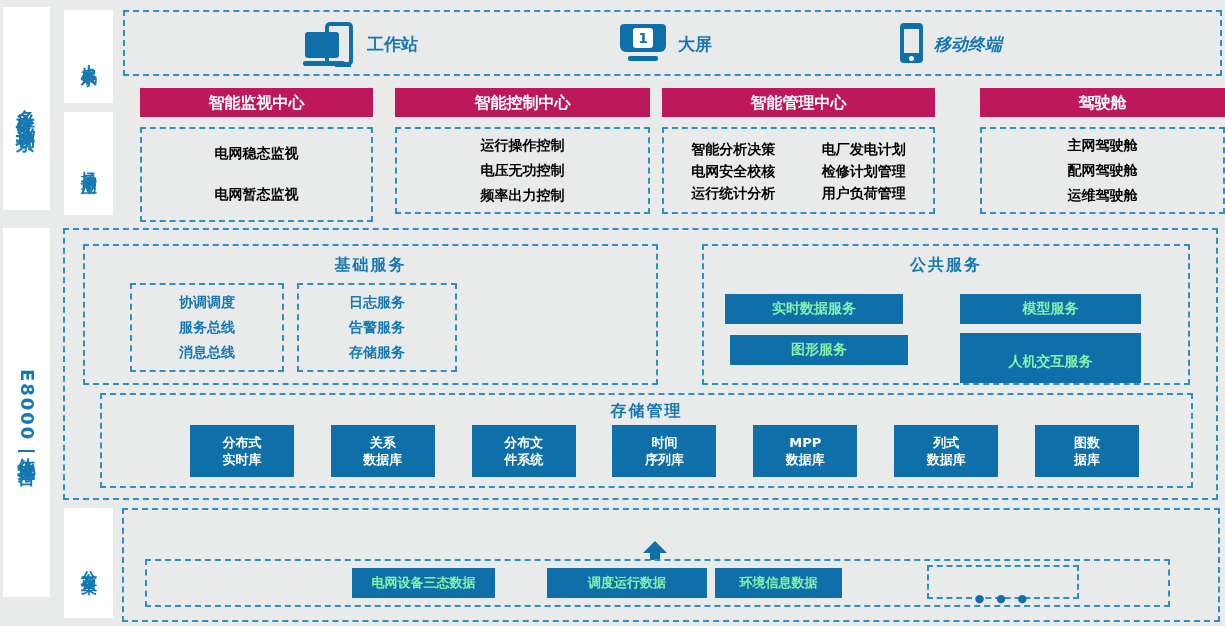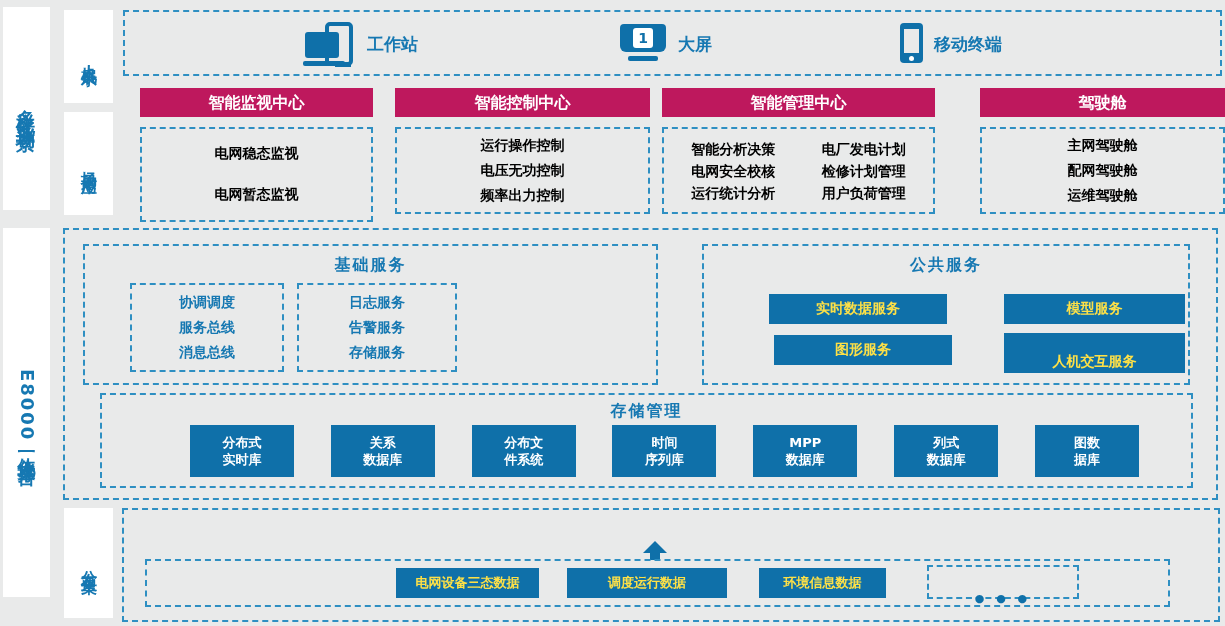--- a/index.html
+++ b/index.html
@@ -61,25 +61,25 @@
   
   .section-title{color:#1678b2;font-weight:bold;font-size:16px;text-align:center;letter-spacing:2px;}
   
   .svc-box{
     position:absolute;border:2px dashed #2e8fc2;height:85px;
     display:flex;flex-direction:column;align-items:center;justify-content:center;
     color:#1678b2;font-weight:bold;font-size:14px;line-height:25px;text-align:center;
   }
   
   .blue-btn{
-    position:absolute;background:#0f70a9;color:#fde047;font-weight:bold;
-    display:flex;align-items:center;justify-content:center;text-align:center;margin-left:44px;
+    position:absolute;background:#0f70a9;color:#86efac;font-weight:bold;
+    display:flex;align-items:center;justify-content:center;text-align:center;
   }
   .pub-btn{font-size:14px;}
-  .pub-btn.sunk{align-items:flex-end;padding-bottom:2px;overflow:hidden;font-family:Liberation Serif, serif;}
+  .pub-btn.sunk{align-items:flex-end;padding-bottom:12px;overflow:hidden;font-family:Liberation Serif, serif;}
   
   .storage-row{position:absolute;left:88px;right:52px;top:30px;display:flex;justify-content:space-between;}
   .db-box{
     width:104px;height:52px;background:#0f70a9;color:#ffffff;font-weight:bold;font-size:13px;
     display:flex;flex-direction:column;align-items:center;justify-content:center;line-height:17px;text-align:center;
   }
   
   .arrow-up{position:absolute;left:518px;top:31px;width:26px;}
   .arrow-tri{width:0;height:0;margin:0 auto;border-left:12px solid transparent;border-right:12px solid transparent;border-bottom:12px solid #0f70a9;}
   .arrow-stem{width:10px;height:7px;background:#0f70a9;margin:0 auto;}
@@ -122,21 +122,21 @@
       <span class="terminal-label">工作站</span>
     </div>
     <div class="terminal-group" style="left:495px;">
       <span class="icon-bigscreen">
         <span class="bs-screen"></span>
         <span class="bs-inner">1</span>
         <span class="bs-stand"></span>
       </span>
       <span class="terminal-label">大屏</span>
     </div>
-    <div class="terminal-group" style="left:775px;">
+    <div class="terminal-group" style="left:775px;font-style:italic;">
       <span class="icon-mobile">
         <span class="mb-body"></span>
           <span class="mb-screen"></span>
           <span class="mb-dot"></span>
       </span>
       <span class="terminal-label">移动终端</span>
     </div>
   </div>
 
   <div class="center-col" style="left:140px;width:233px;">
@@ -232,21 +232,21 @@
     </div>
   </div>
 
   <div class="dashed" style="left:122px;top:508px;width:1094px;height:110px;">
     <div class="arrow-up">
       <div class="arrow-tri"></div>
         <div class="arrow-stem"></div>
     </div>
     <div class="dashed-inner" style="position:absolute;left:21px;top:49px;width:1021px;height:44px;">
       <div class="blue-btn src-btn" style="left:205px;width:143px;">电网设备三态数据</div>
-      <div class="blue-btn src-btn" style="left:376px;width:160px;font-family:Liberation Mono, monospace;">调度运行数据</div>
+      <div class="blue-btn src-btn" style="left:400px;width:160px;font-family:Liberation Mono, monospace;">调度运行数据</div>
       <div class="blue-btn src-btn" style="left:568px;width:127px;">环境信息数据</div>
       <div class="dashed-inner" style="position:absolute;left:780px;top:4px;width:148px;height:30px;">
         <span class="ellipsis">● ● ●</span>
       </div>
     </div>
   </div>
 
 </div>
 
 </body></html>

